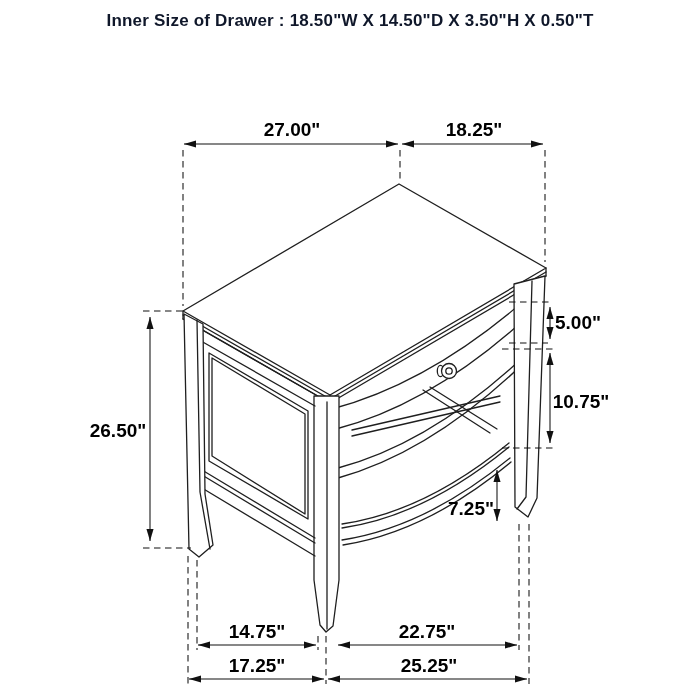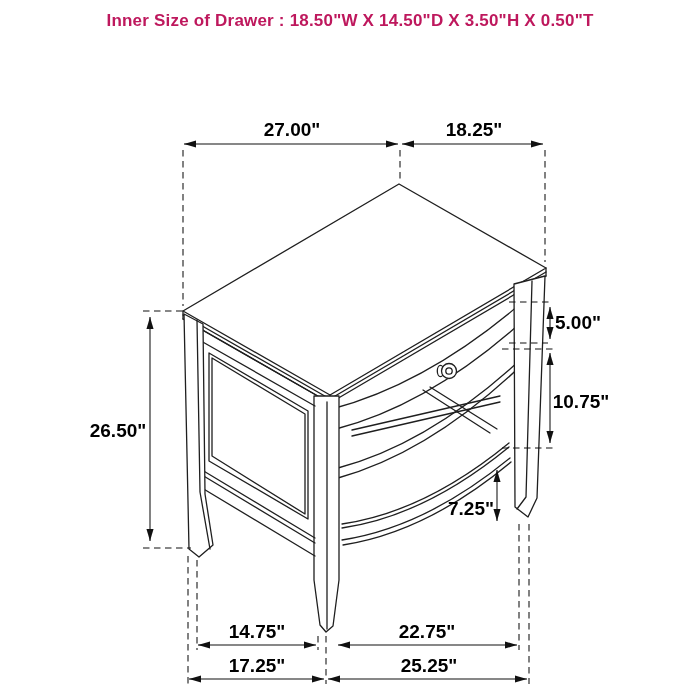--- a/index.html
+++ b/index.html
@@ -1,19 +1,19 @@
 <!DOCTYPE html>
 <html><head>
 <meta charset="utf-8">
 <style>
   html,body{margin:0;padding:0;background:#ffffff;}
   #stage{position:relative;width:700px;height:700px;background:#ffffff;overflow:hidden;
          font-family:"Liberation Sans",sans-serif;}
   #title-bar{position:absolute;top:11px;left:0;width:700px;text-align:center;
-             font-size:17px;font-weight:bold;color:#be185d;letter-spacing:0.2px;}
+             font-size:17px;font-weight:bold;color:#0f172a;letter-spacing:0.2px;}
   svg{position:absolute;top:0;left:0;}
   .draw{stroke:#1f1f1f;stroke-width:1.3;fill:none;stroke-linejoin:round;stroke-linecap:round;}
   .fillw{fill:#ffffff;}
   .dim{stroke:#111111;stroke-width:1.05;fill:none;}
   .ext{stroke:#111111;stroke-width:1.05;fill:none;stroke-dasharray:6.5 4.5;}
   .dimtext{font-family:"Liberation Sans",sans-serif;font-size:19px;font-weight:bold;
            fill:#000000;text-anchor:middle;}
 </style>
 </head>
 <body>

